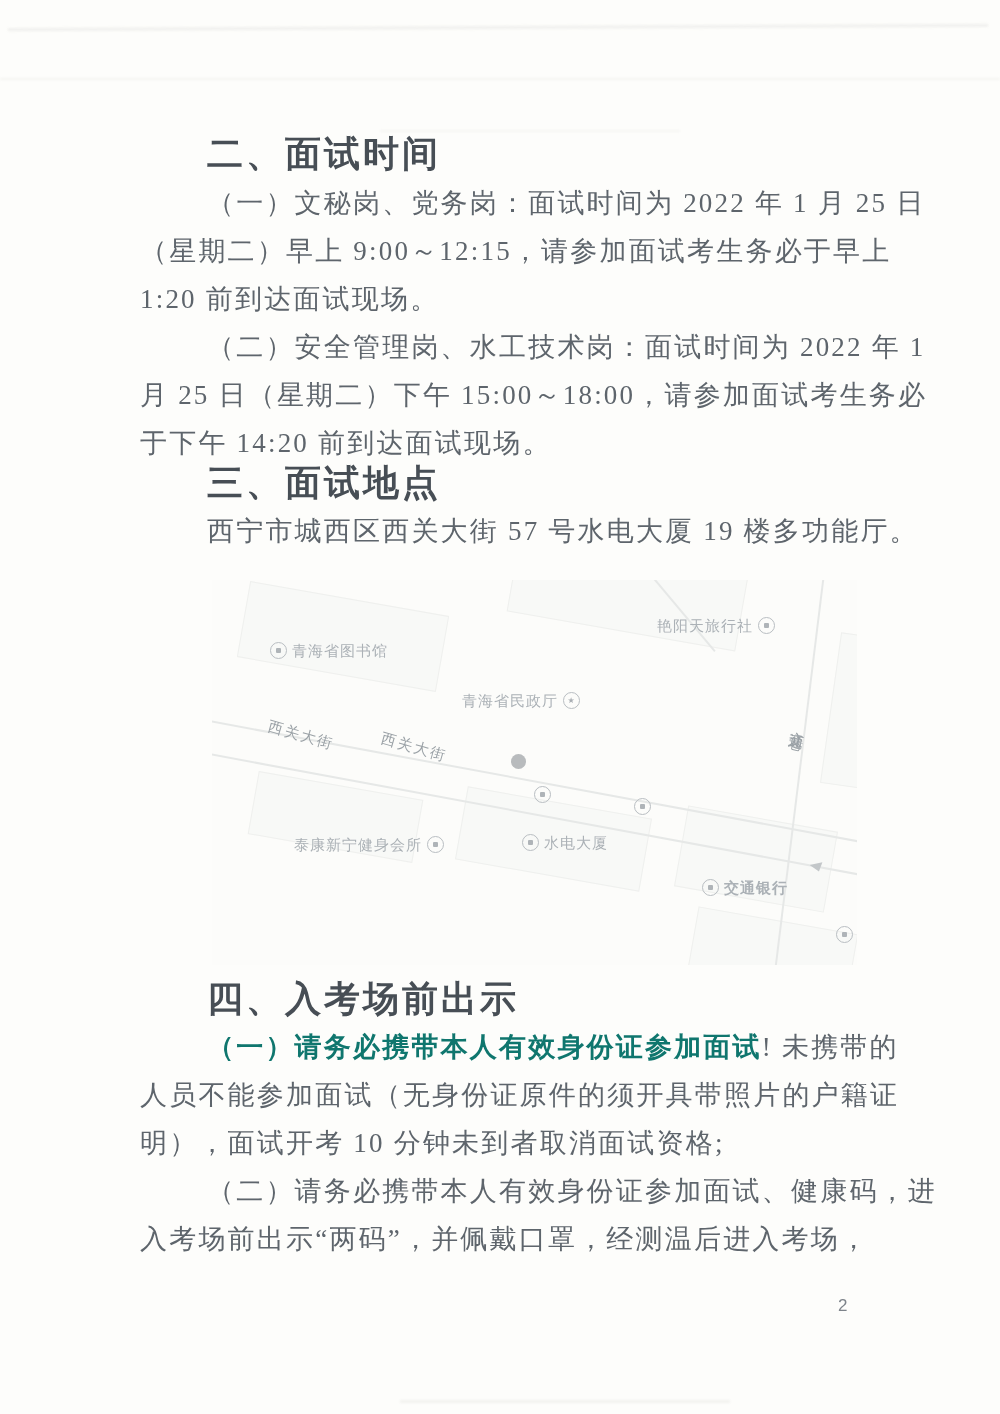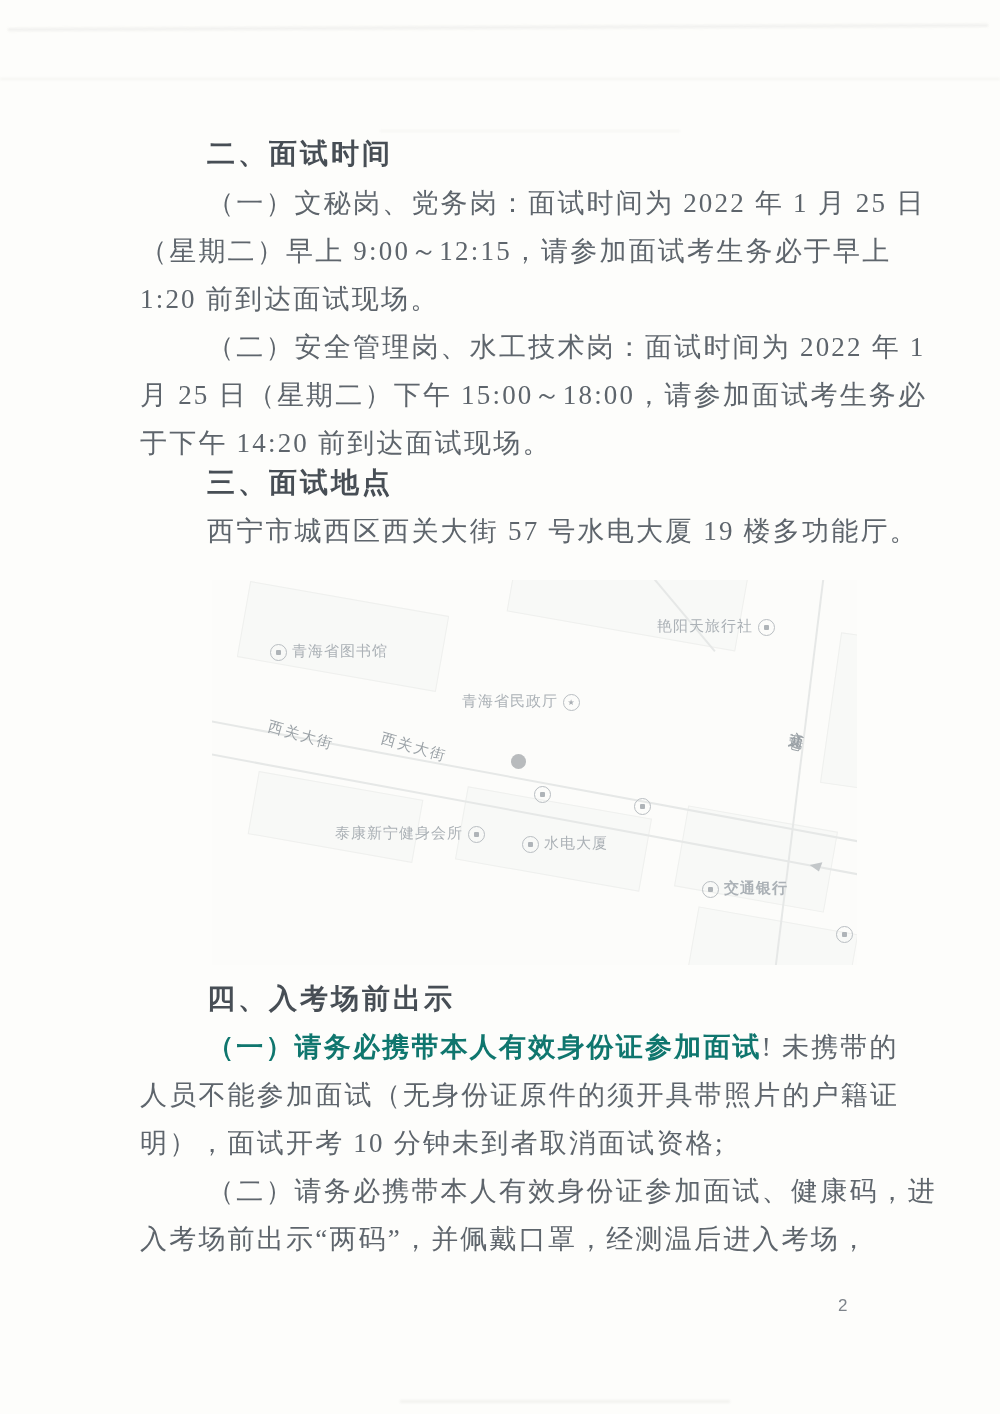--- a/index.html
+++ b/index.html
@@ -22,40 +22,40 @@
     font-size:27px;
     line-height:30px;
     color:#5e656c;
     letter-spacing:2.2px;
     white-space:nowrap;
   }
   .heading{
     font-weight:bold;
     color:#474e55;
     letter-spacing:3px;
-    font-size:28px;
+    font-size:36px;
   }
   .bold-inline{font-weight:bold;color:#0f766e;}
 
   .page-num{
     position:absolute;left:838px;top:1296px;
     font-size:17px;color:#7d838a;
     font-family:"Liberation Sans", sans-serif;
   }
 
   
   .map{
     position:absolute;left:212px;top:580px;width:645px;height:385px;
     background:#fcfcfa;
     overflow:hidden;
   }
   .road{position:absolute;background:#e6e8e7;transform-origin:left top;}
   .block{position:absolute;border:1px solid #eff0ee;background:rgba(244,245,243,.5);transform-origin:center;}
   .poi{
-    position:absolute;display:flex;align-items:flex-end;gap:5px;
+    position:absolute;display:flex;align-items:flex-start;gap:5px;
     font-family:"Liberation Sans", sans-serif;
     font-size:15px;color:#abb1b6;letter-spacing:1px;white-space:nowrap;
   }
   .poi-ico{
     width:15px;height:15px;border:1px solid #b9bec2;border-radius:50%;
     display:flex;align-items:center;justify-content:center;flex:0 0 auto;
     color:#a9aeb3;font-size:8px;line-height:1;
     font-family:"DejaVu Sans", sans-serif;
   }
   .poi-ico .sq{width:5px;height:5px;background:#afb4b8;border-radius:1px;}
@@ -126,21 +126,21 @@
     <span class="poi-ico">
         <span class="sq"></span>
       </span>
   </div>
 
   <div class="poi" style="left:250px;top:112px;">
     <span>青海省民政厅</span>
     <span class="poi-ico">★</span>
   </div>
 
-  <div class="poi" style="left:82px;top:244px;margin-left:41px;">
+  <div class="poi" style="left:82px;top:256px;">
     <span>泰康新宁健身会所</span>
     <span class="poi-ico">
         <span class="sq"></span>
       </span>
   </div>
 
   <div class="poi" style="left:310px;top:254px;">
     <span class="poi-ico">
         <span class="sq"></span>
       </span>

